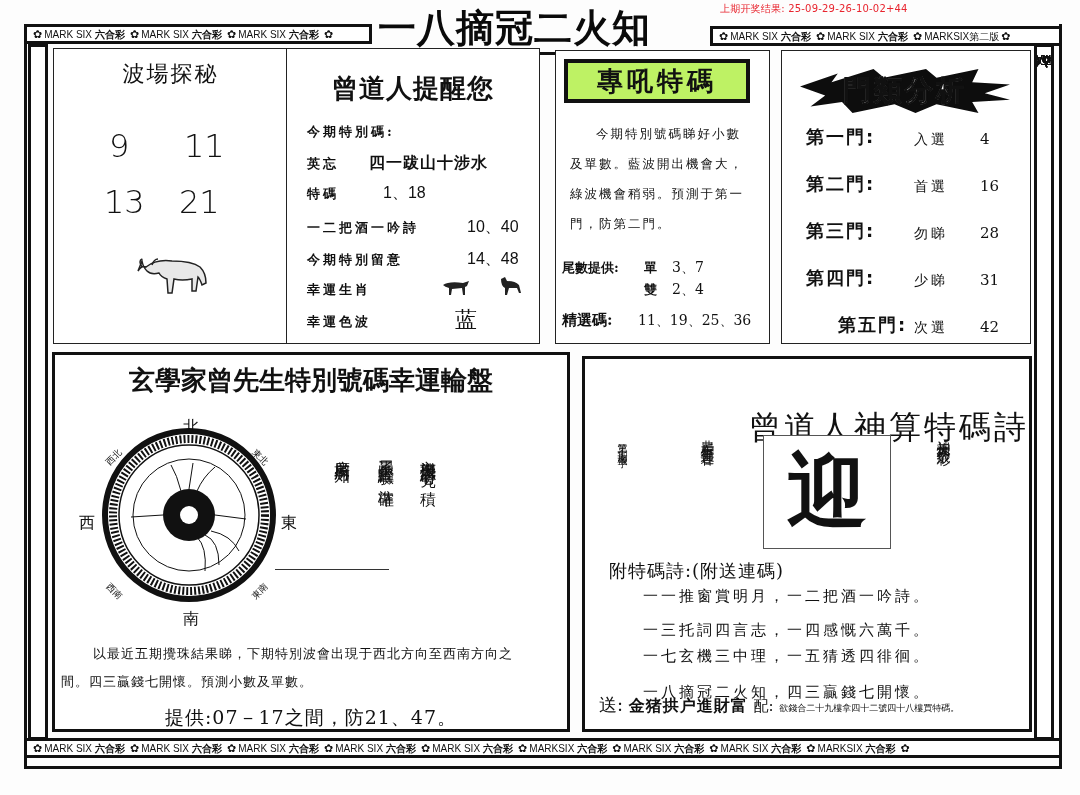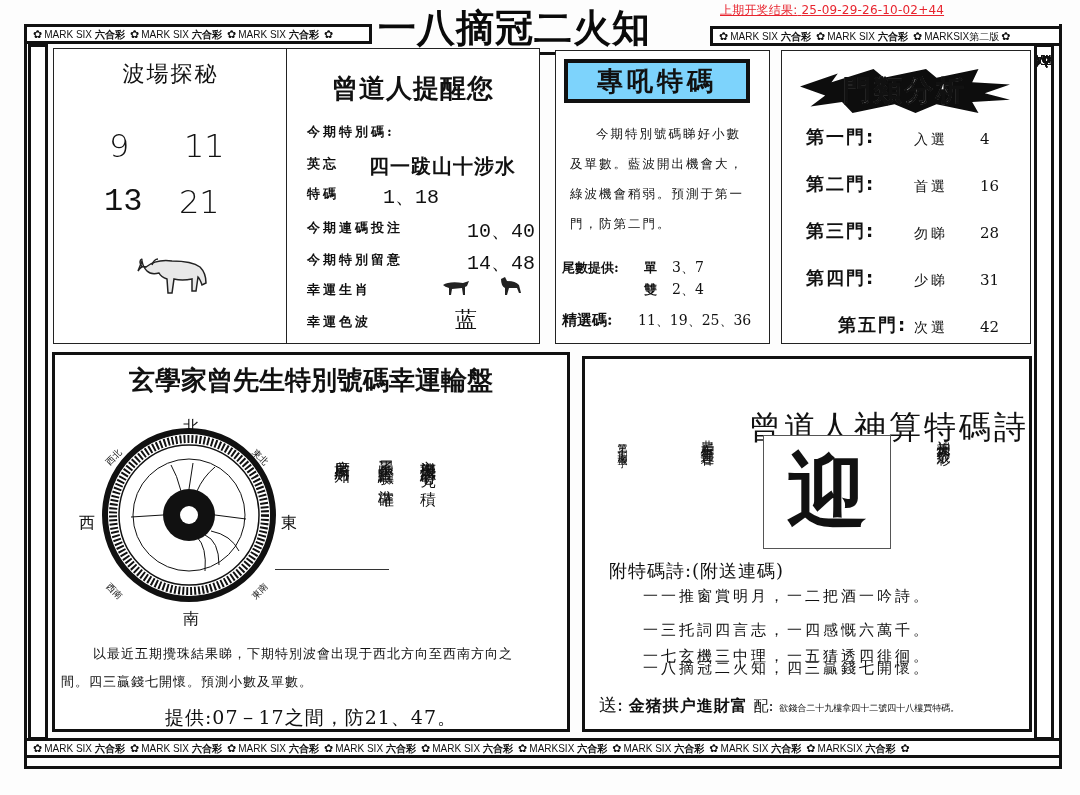--- a/index.html
+++ b/index.html
@@ -4,21 +4,21 @@
 <style>
   * { box-sizing: border-box; margin: 0; padding: 0; }
   html, body { width: 1080px; height: 795px; background: #fdfdfd; overflow: hidden; }
   body { position: relative; font-family: "DejaVu Serif", serif; color: #111; }
 
   .abs { position: absolute; }
 
   
   .title { position: absolute; left: 378px; top: 6px; font-family: "DejaVu Serif", serif; font-weight: 900; font-size: 38px; letter-spacing: 1px; color: #0a0a0a; line-height: 44px; white-space: nowrap; }
   .title-underline { position: absolute; left: 380px; top: 52px; width: 320px; height: 3px; background: #111; }
-  .result { position: absolute; left: 720px; top: 2px; font-family: "DejaVu Sans", sans-serif; font-size: 12px; color: #e8242e; white-space: nowrap; letter-spacing: 0.2px; text-decoration: underline; }
+  .result { position: absolute; left: 720px; top: 2px; font-family: "DejaVu Sans", sans-serif; font-size: 10px; color: #e8242e; white-space: nowrap; letter-spacing: 0.2px; }
 
   
   .strip { position: absolute; background: #fff; border: 3px solid #111; overflow: hidden; white-space: nowrap;
            font-family: "Liberation Sans Narrow", "Liberation Sans", sans-serif; font-size: 10px; color: #111; }
   .strip-h { height: 20px; line-height: 14px; padding: 0 4px; transform-origin: left; }
   .strip-v { width: 20px; }
   .strip-v span { display: block; transform: rotate(90deg); transform-origin: left top; position: absolute; left: 16px; top: 2px; width: 800px; line-height: 14px; }
   .strip-v.left span { transform: rotate(-90deg); transform-origin: left top; left: 3px; top: 700px; }
   .flower { display: inline-block; font-size: 11px; margin: 0 2px; }
   .lhc { font-weight: 900; font-size: 10px; margin: 0 3px; font-family: Liberation Mono, monospace; }
@@ -30,24 +30,24 @@
   .box { position: absolute; border: 1.5px solid #222; background: #fff; }
   .box.thick { border: 3px solid #111; }
 
   
   .b1-title { position: absolute; left: 0; width: 100%; top: 10px; text-align: center; font-size: 22px; font-weight: 500; letter-spacing: 2px; }
   .b1-num { position: absolute; font-family: "DejaVu Sans", sans-serif; font-size: 32px; font-weight: 300; }
 
   
   .b2-head { position: absolute; left: 0; width: 100%; top: 22px; text-align: center; font-family: "DejaVu Sans", sans-serif; font-size: 26px; font-weight: 900; letter-spacing: 1px; }
   .b2-row { position: absolute; left: 20px; font-size: 13px; font-weight: 700; letter-spacing: 3px; white-space: nowrap; }
-  .b2-val { position: absolute; font-family: Liberation Mono, monospace; font-size: 20px; white-space: nowrap; }
-
-  
-  .b3-banner { position: absolute; left: 8px; top: 8px; width: 186px; height: 44px; border: 4px solid #111; background: #7dd3fc; text-align: center; line-height: 36px; font-size: 26px; font-weight: 700; letter-spacing: 4px; font-family: "DejaVu Sans", sans-serif; }
+  .b2-val { position: absolute; font-family: Liberation Sans, sans-serif; font-size: 16px; white-space: nowrap; }
+
+  
+  .b3-banner { position: absolute; left: 8px; top: 8px; width: 186px; height: 44px; border: 4px solid #111; background: #bef264; text-align: center; line-height: 36px; font-size: 26px; font-weight: 700; letter-spacing: 4px; font-family: "DejaVu Sans", sans-serif; }
   .b3-para { position: absolute; left: 14px; top: 68px; width: 180px; font-size: 12.5px; line-height: 30px; letter-spacing: 2px; text-indent: 26px; }
   .b3-line { position: absolute; font-size: 13px; white-space: nowrap; }
 
   
   .b4-banner { position: absolute; left: 18px; top: 18px; width: 210px; height: 44px; background: #0d0d0d;
                clip-path: polygon(0 40%, 18% 10%, 15% 30%, 35% 0, 40% 20%, 60% 0, 65% 20%, 85% 0, 82% 30%, 100% 35%, 88% 55%, 100% 70%, 82% 75%, 85% 100%, 65% 80%, 55% 100%, 45% 80%, 25% 100%, 20% 75%, 5% 85%, 12% 60%); }
   .b4-banner-text { position: absolute; left: 18px; top: 20px; width: 210px; text-align: center; font-family: "DejaVu Sans", sans-serif; font-size: 28px; font-weight: 900; color: #fff; letter-spacing: 3px; -webkit-text-stroke: 1px #111; line-height: 40px; }
   .b4-row { position: absolute; left: 24px; font-family: "DejaVu Sans", sans-serif; font-size: 18px; font-weight: 900; white-space: nowrap; letter-spacing: 2px; }
   .b4-type { position: absolute; left: 132px; font-size: 14px; letter-spacing: 3px; }
   .b4-num { position: absolute; left: 198px; font-size: 15px; font-family: "DejaVu Serif", serif; }
@@ -136,36 +136,36 @@
       <span>MARK SIX</span>
       <span class="lhc">六合彩</span>
       <span class="flower">✿</span>
     </span>
 </div>
 
 <div class="box" style="left:53px; top:48px; width:235px; height:296px;">
   <div class="b1-title">波場探秘</div>
   <div class="b1-num" style="left:55px; top:78px;">9</div>
   <div class="b1-num" style="left:130px; top:78px;">11</div>
-  <div class="b1-num" style="left:50px; top:134px;font-family:Liberation Mono, monospace;">13</div>
+  <div class="b1-num" style="left:50px; top:134px;">13</div>
   <div class="b1-num" style="left:125px; top:134px;">21</div>
   <svg class="abs" style="left:78px; top:208px;" width="80" height="50" viewBox="0 0 80 50">
     <path d="M6 14 q4-6 8-4 q10-8 26-6 q20 0 28 6 q6 6 6 16 l-4 2 q-2-6-4-8 l-2 14 l-4 0 l0-12 q-10 2-18 0 l-2 14 l-4 0 l-1-14 q-6-2-8-6 q-8 2-12-2 q-4-4-5-10z" fill="#e8e8e8" stroke="#222" stroke-width="1.5"></path>
     <path d="M10 10 q-4-6 0-8 M20 8 q2-6 6-6" stroke="#222" stroke-width="1.5" fill="none"></path>
   </svg>
 </div>
 
 <div class="box" style="left:286px; top:48px; width:254px; height:296px;">
   <div class="b2-head">曾道人提醒您</div>
   <div class="b2-row" style="top:74px;">今期特別碼:</div>
   <div class="b2-row" style="top:106px;">英忘</div>
   <div class="b2-val" style="left:82px; top:104px; font-weight:700; letter-spacing:1px;">四一跋山十涉水</div>
   <div class="b2-row" style="top:136px;text-align:center;">特碼</div>
   <div class="b2-val" style="left:96px; top:134px;">1、18</div>
-  <div class="b2-row" style="top:170px;">今期連碼投注</div>
+  <div class="b2-row" style="top:170px;">一二把酒一吟詩</div>
   <div class="b2-val" style="left:180px; top:168px;">10、40</div>
   <div class="b2-row" style="top:202px;">今期特別留意</div>
   <div class="b2-val" style="left:180px; top:200px;">14、48</div>
   <div class="b2-row" style="top:232px;">幸運生肖</div>
   <svg class="abs" style="left:154px; top:230px;" width="30" height="18" viewBox="0 0 30 18">
       <path d="M2 6 q6-4 20-2 l6-2 l-2 5 l-2 1 l0 8 l-2 0 l-1-7 l-10 1 l-1 6 l-2 0 l0-7 q-4-1-6-3z" fill="#222"></path>
     </svg>
   <svg class="abs" style="left:210px; top:226px;" width="26" height="22" viewBox="0 0 26 22">
       <path d="M4 4 l4-2 l2 4 q8 0 12 4 l2 8 l-2 0 l-2-5 l-8 0 l-2 7 l-2 0 l0-7 q-4-2-4-9z" fill="#222"></path>
     </svg>
@@ -239,20 +239,20 @@
 <div class="box thick" style="left:582px; top:356px; width:450px; height:376px;">
   <div class="b6-title">曾道人神算特碼詩</div>
   <div class="vert" style="left:30px; top:76px; font-size:10px;">第三十一期玄機字</div>
   <div class="vert" style="left:114px; top:70px; font-size:14px;">農戶有牛喜迎春</div>
   <div class="ying-box">迎</div>
   <div class="vert" style="left:350px; top:70px; font-size:14px;">神州天外不放彩</div>
   <div class="b6-sub">附特碼詩:(附送連碼)</div>
   <div class="poem-line" style="top:228px;">一一推窗賞明月，一二把酒一吟詩。</div>
   <div class="poem-line" style="top:288px;">一七玄機三中理，一五猜透四徘徊。</div>
   <div class="poem-line" style="top:262px;">一三托詞四言志，一四感慨六萬千。</div>
-  <div class="poem-line" style="top:300px;text-align:right;">一八摘冠二火知，四三贏錢七開懷。</div>
+  <div class="poem-line" style="top:324px;text-align:right;">一八摘冠二火知，四三贏錢七開懷。</div>
   <div class="b6-send">
     <span>送:</span>
     <b>金猪拱户進財富</b>
     <span style="font-size:15px;">配:</span>
     <span class="b6-small">欲錢合二十九樓拿四十二號四十八樓買特碼。</span>
   </div>
 </div>
 
 </body></html>

